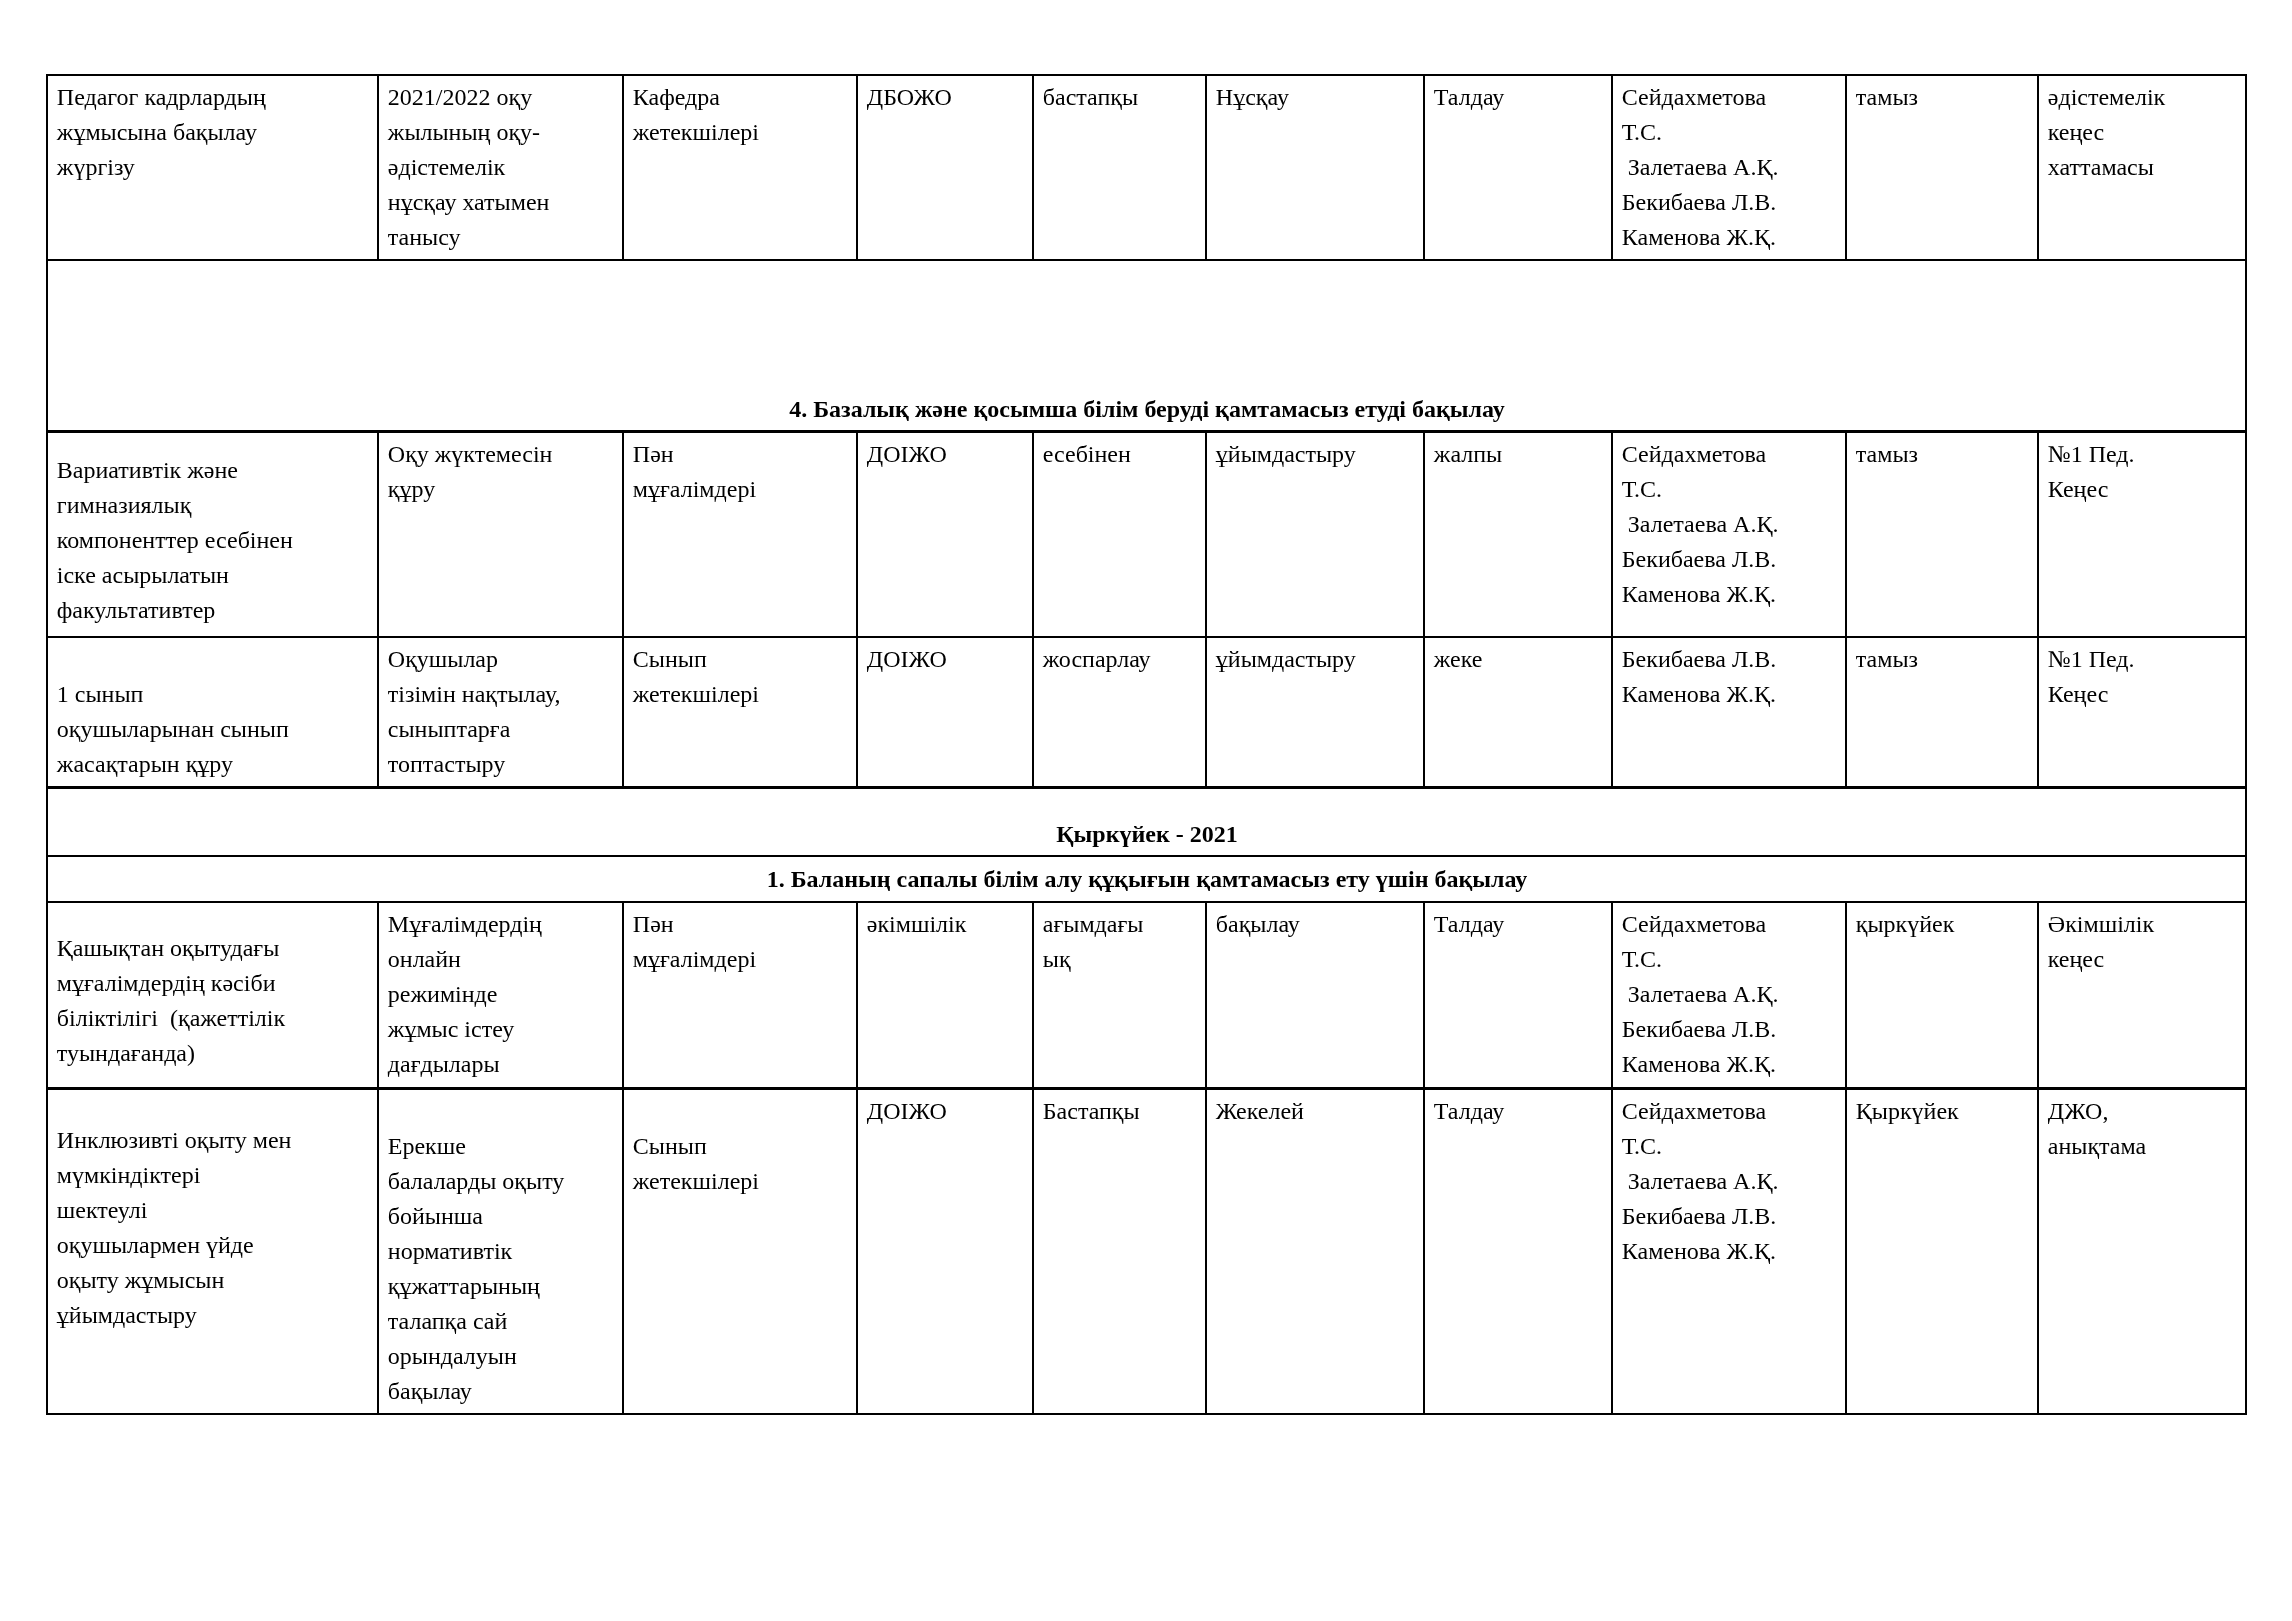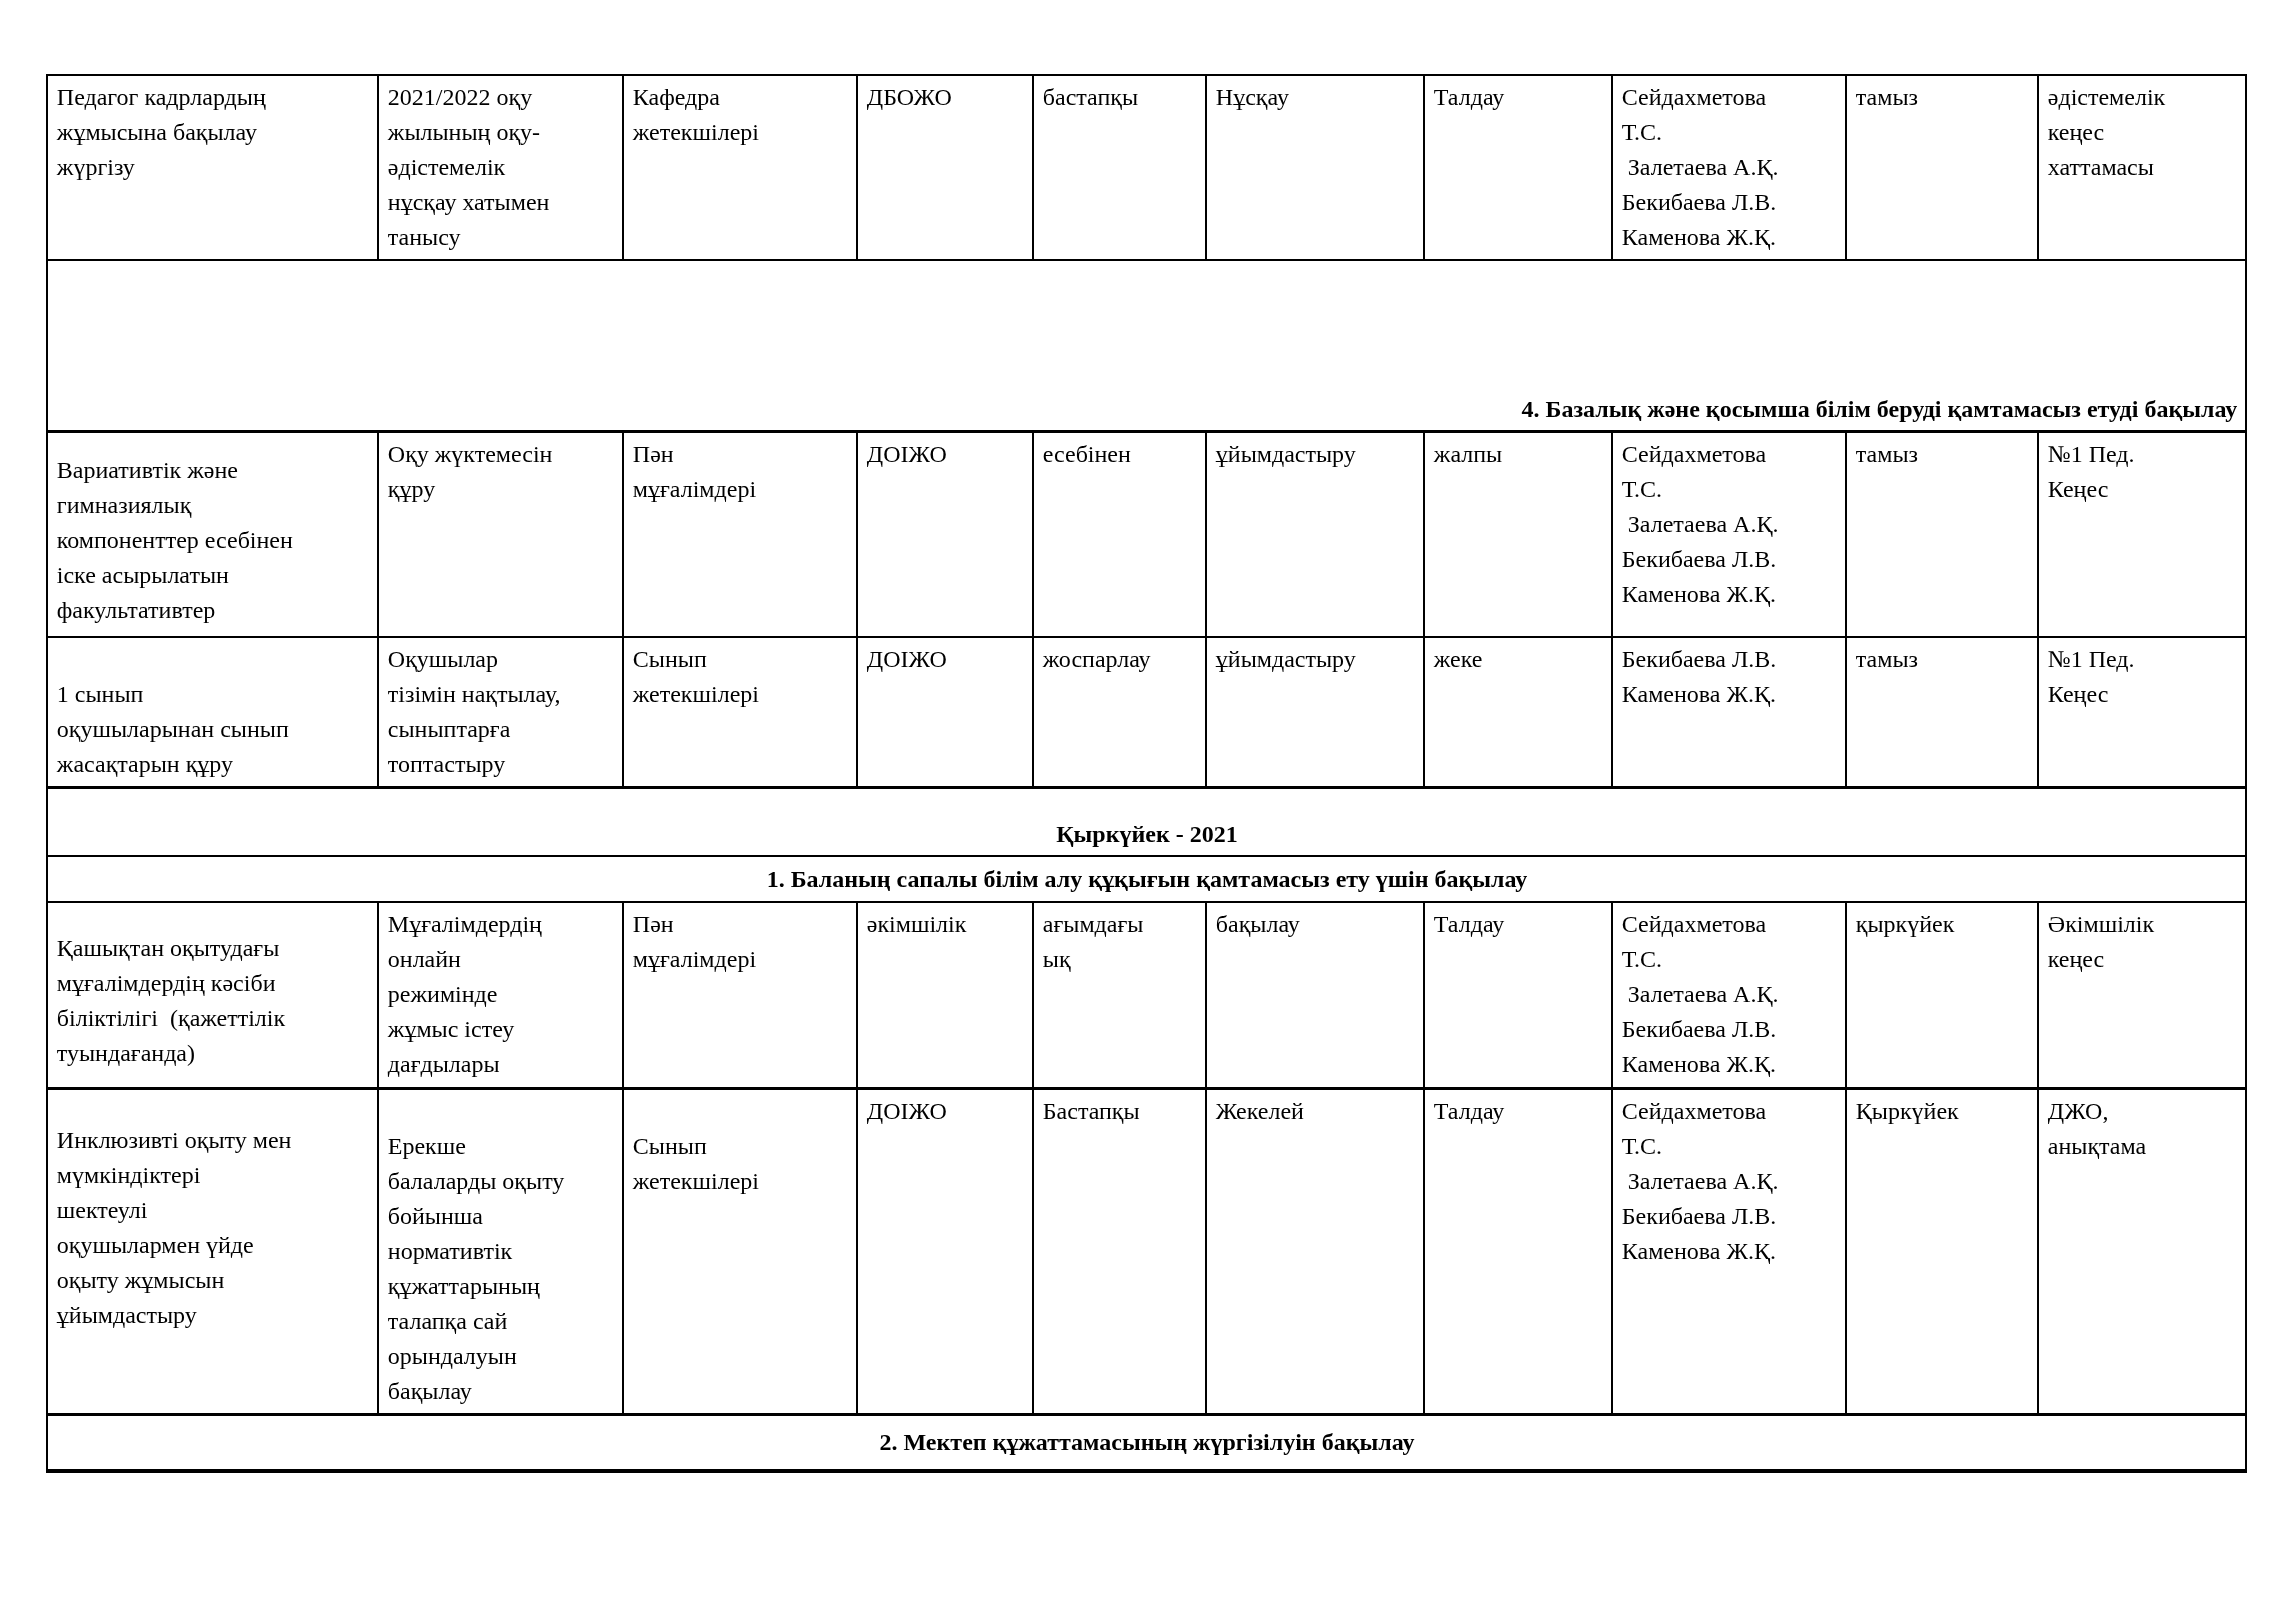--- a/index.html
+++ b/index.html
@@ -35,21 +35,20 @@
   }
   tr.section-row td {
     text-align: center;
     font-weight: bold;
     white-space: normal;
     vertical-align: middle;
   }
   tr.section4-row td {
     vertical-align: bottom;
     padding-bottom: 2.9px;
-    text-align: right;
   }
   tr.month-row td {
     vertical-align: bottom;
     padding-bottom: 3px;
   }
   
   tr.bb4 td { border-bottom-width: 3.9px; }
   tr.bt4 td { border-top-width: 3.9px; }
   tr.bb5 td { border-bottom-width: 4.9px; }
   
@@ -210,18 +209,15 @@
     <td>Сейдахметова
 Т.С.
  Залетаева А.Қ.
 Бекибаева Л.В.
 Каменова Ж.Қ.</td>
     <td>Қыркүйек</td>
     <td>ДЖО,
 анықтама</td>
   </tr>
 
-  <tr class="section-row bt4 bb5" style="height:57px">
-    <td colspan="10">2. Мектеп құжаттамасының жүргізілуін бақылау</td>
-  </tr>
 </tbody>
   </table>
 
 
 </body></html>

